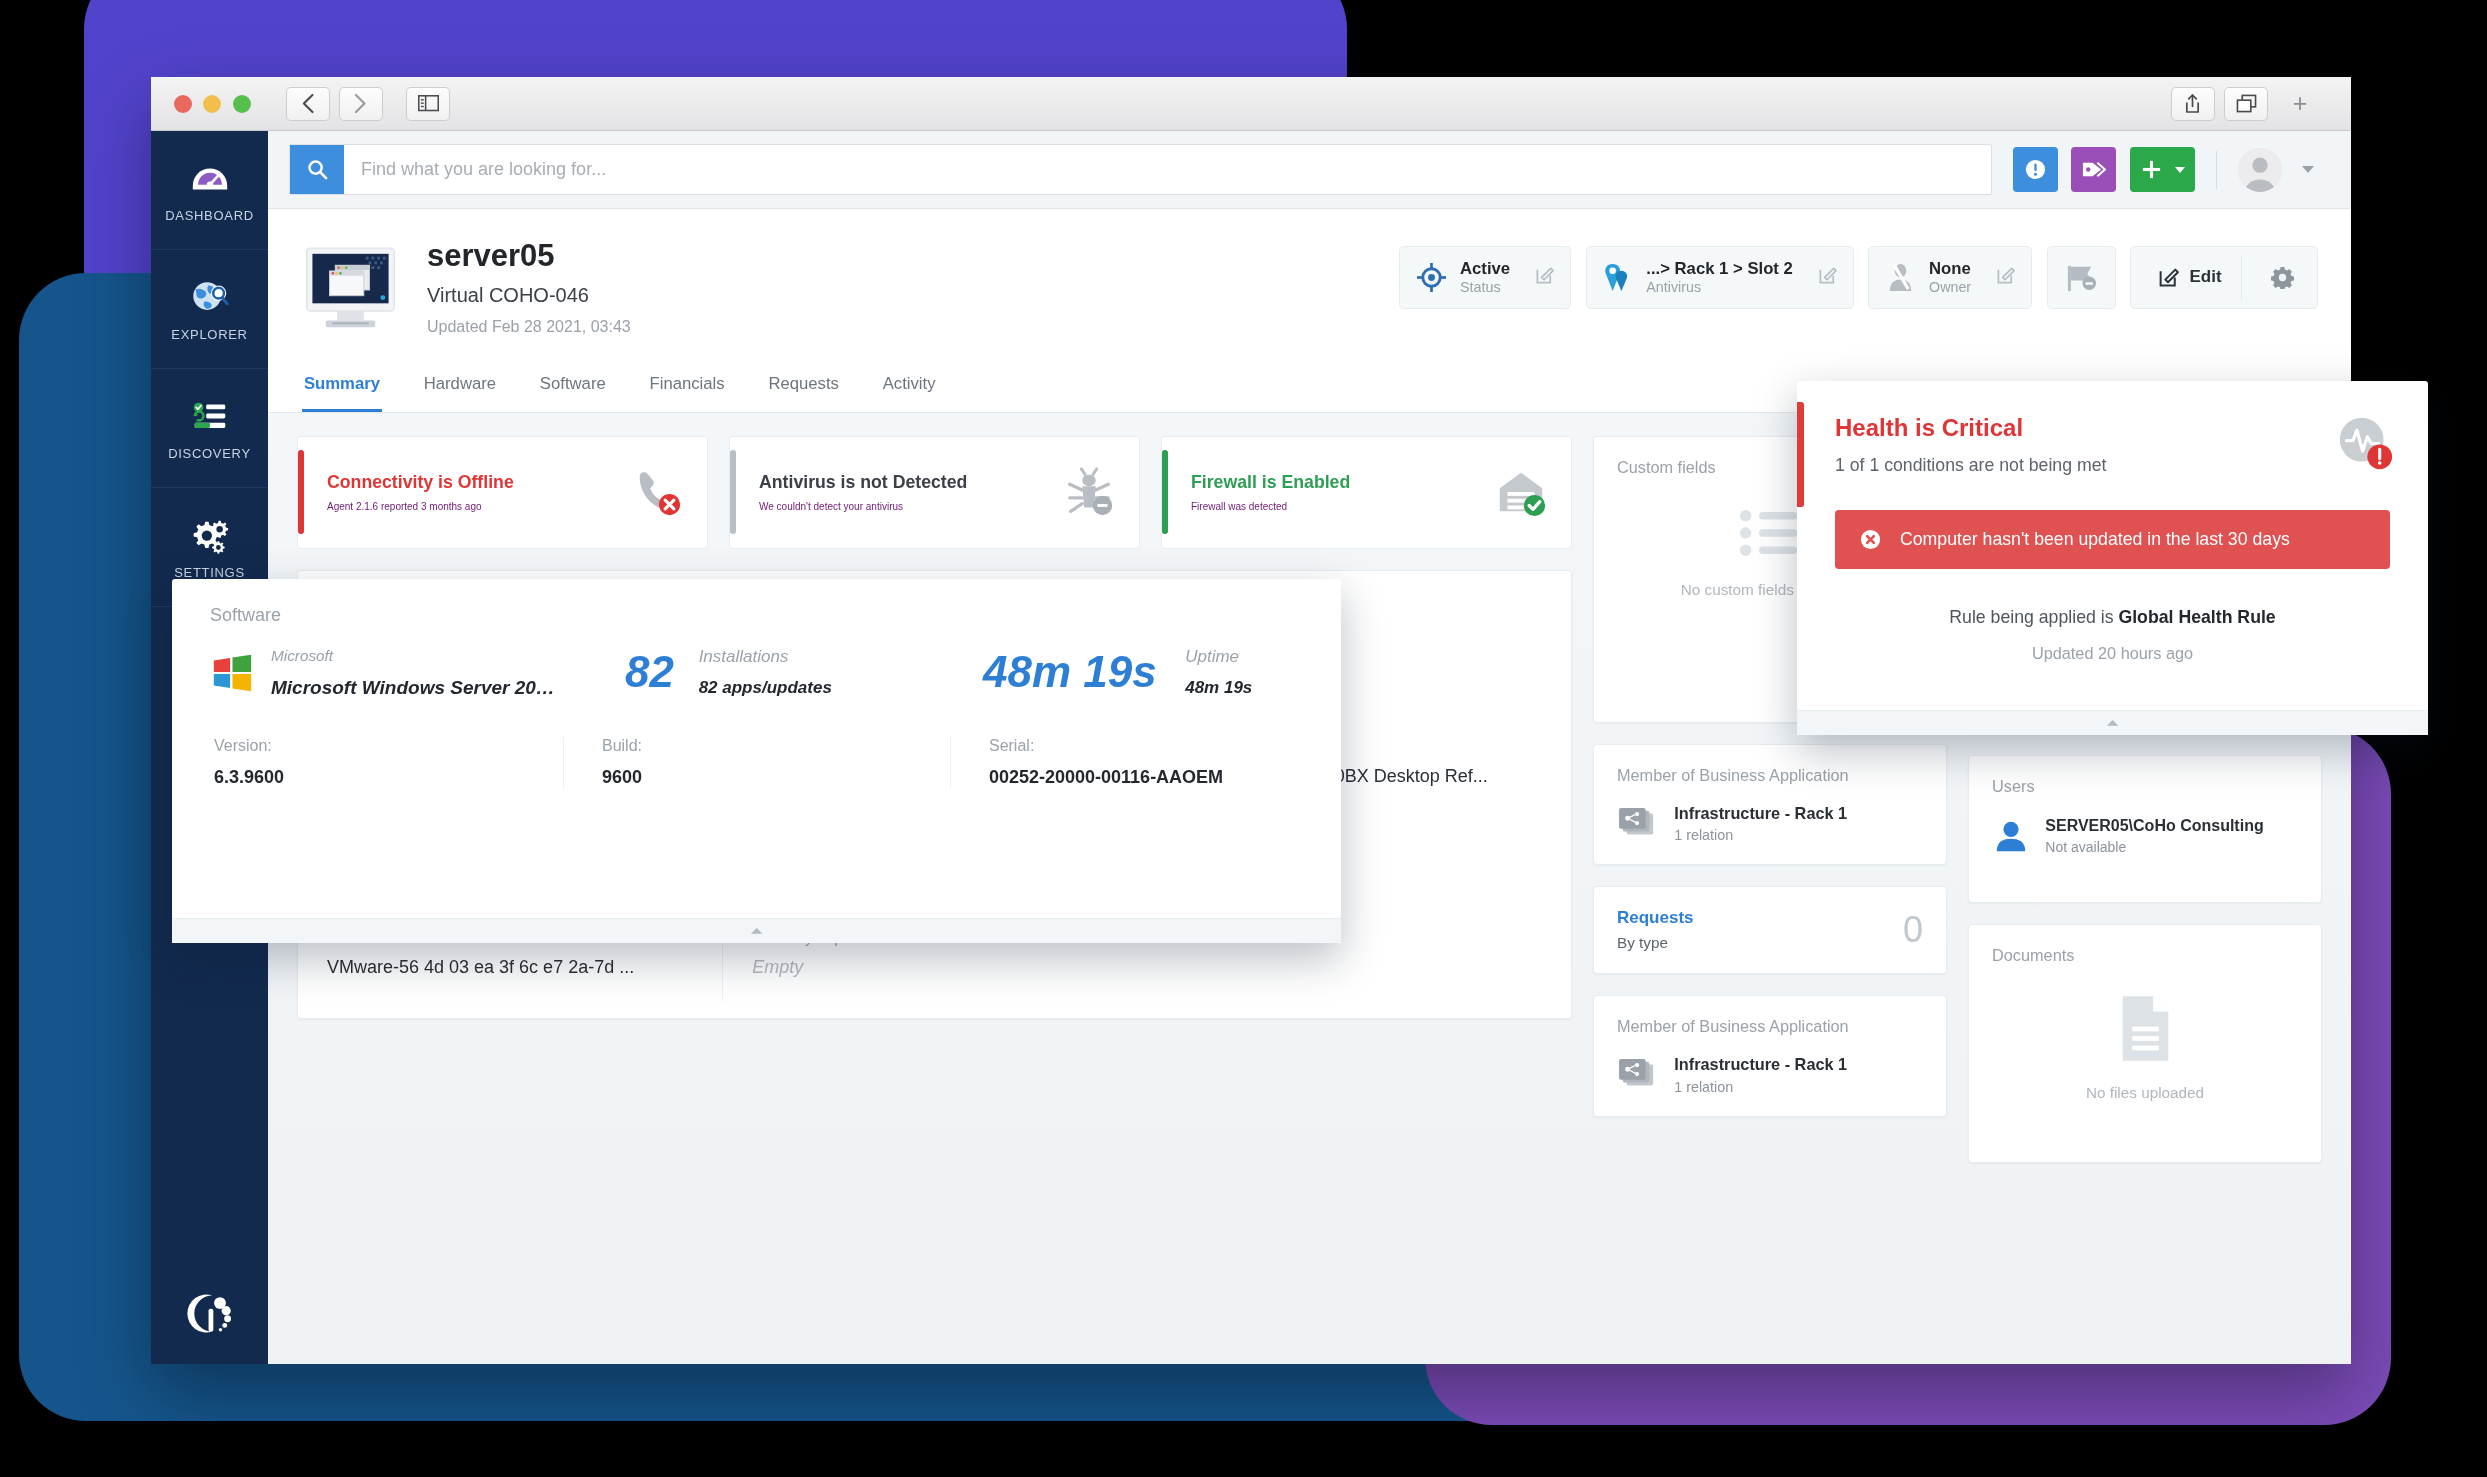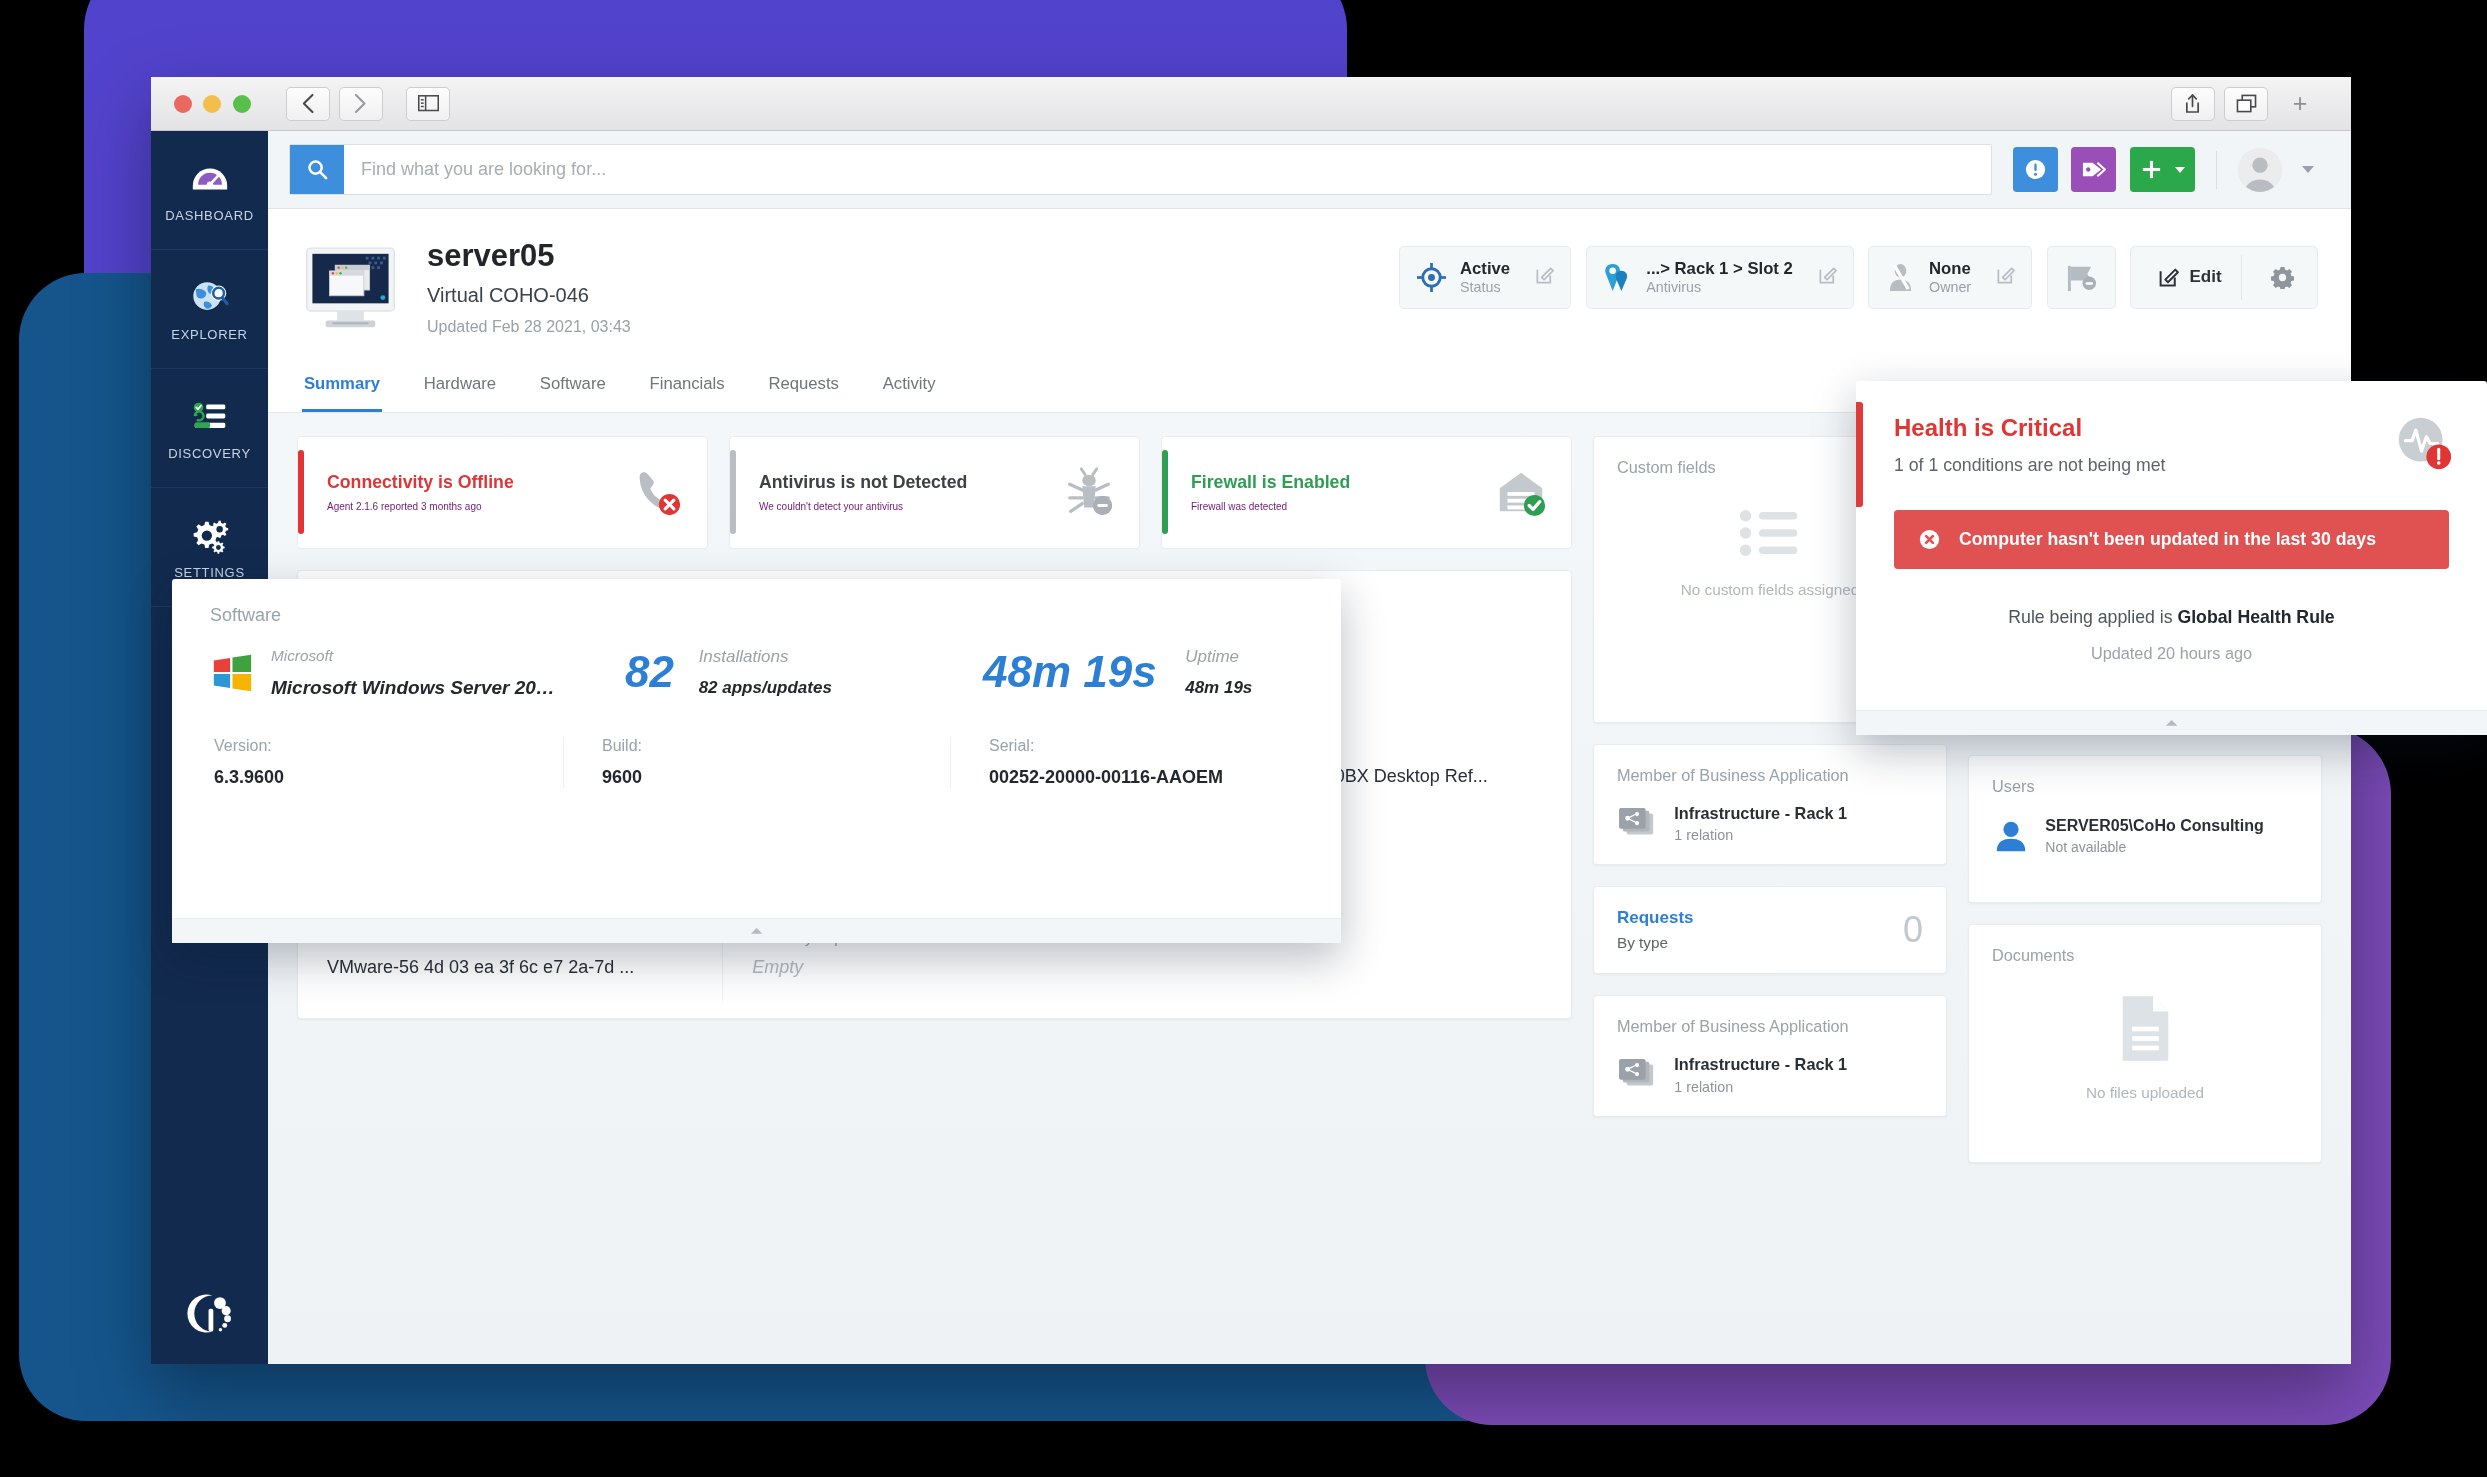--- a/index.html
+++ b/index.html
@@ -242,21 +242,21 @@
   .user-name { font-size: 16px; color: #2a2f35; font-weight: bold; }
   .user-sub { font-size: 14px; color: #8c939a; margin-top: 4.8px; }
 
   
   .overlay {
     position: absolute; background: #fff;
     box-shadow: 0 15.3px 44px rgba(10,25,45,0.28);
     border-radius: 2.9px;
   }
   .ov-software { left: 172px; top: 579px; width: 1169px; height: 364px; }
-  .ov-health { left: 1856px; top: 381px; width: 631px; height: 354px; }
+  .ov-health { left: 1797px; top: 381px; width: 631px; height: 354px; }
 
   .ov-foot {
     position: absolute; left: 0; right: 0; bottom: 0; height: 25px;
     background: #f3f6f8; border-top: 1px solid #e8edf0;
     display: flex; align-items: center; justify-content: center;
     color: #b3bac1; font-size: 12.4px;
   }
 
   .sw-title { font-size: 18px; color: #9aa2aa; padding: 26px 38px 0; }
   .sw-row { display: flex; align-items: flex-start; padding: 21px 38px 0; gap: 4px; font-style: italic; }
@@ -273,21 +273,21 @@
   .sw-meta-k { font-size: 16px; color: #9aa2aa; }
   .sw-meta-v { font-size: 18px; color: #23282e; font-weight: bold; margin-top: 12.4px; }
 
   .hl-bar { position: absolute; left: 0; top: 21px; width: 6.7px; height: 105px;
             background: #de3b3b; border-radius: 0 2.9px 2.9px 0; }
   .hl-title { font-size: 24px; color: #e03535; font-weight: bold; }
   .hl-sub { font-size: 17.7px; color: #5d646b; margin-top: 13.4px; }
   .hl-banner {
     margin: 34px 38px 0; background: #e05252; border-radius: 3.8px;
     height: 59px; display: flex; align-items: center; gap: 17px; padding: 16px 23px;
-    color: #fff; font-size: 17.7px; font-weight: bold;
+    color: #fff; font-size: 17.7px; font-weight: normal;
   }
   .hl-rule { text-align: center; font-size: 17.7px; color: #4e555c; margin-top: 38px; }
   .hl-rule b { color: #23282e; }
   .hl-upd { text-align: center; font-size: 16.3px; color: #9aa2aa; margin-top: 15.3px; }
   .hl-ico { position: absolute; right: 34px; top: 33px; width: 59px; height: 59px; }
 </style>
 </head>
 <body>
 
 <div class="stage">

